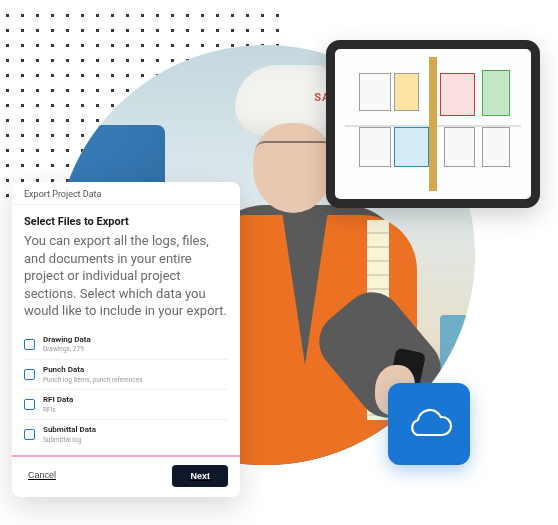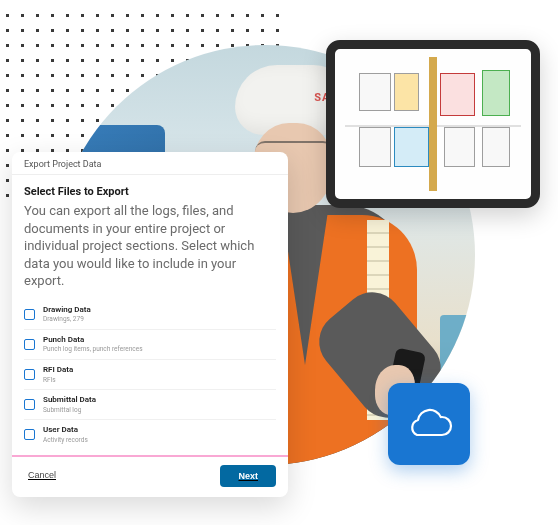--- a/index.html
+++ b/index.html
@@ -220,21 +220,21 @@
     .room.r5 { top: 52%; left: 8%; width: 18%; height: 30%; }
     .room.r6 { top: 52%; left: 28%; width: 20%; height: 30%; border-color: #2c8abf; background: #d4ecf7; }
     .room.r7 { top: 52%; left: 56%; width: 18%; height: 30%; }
     .room.r8 { top: 52%; left: 78%; width: 16%; height: 30%; }
 
     
     .export-dialog {
       position: absolute;
       bottom: 28px;
       left: 12px;
-      width: 276px;
+      width: 228px;
       background: #ffffff;
       border-radius: 8px;
       z-index: 6;
       box-shadow: 0 10px 30px rgba(0,0,0,0.15);
       overflow: hidden;
     }
     .dialog-header {
       padding: 7px 12px 5px;
       font-size: 9px;
       color: #555;
@@ -300,21 +300,21 @@
     }
     .btn-cancel {
       background: none;
       border: none;
       font-size: 9px;
       color: #444;
       cursor: pointer;
       padding: 5px 4px;
     }
     .btn-next {
-      background: #0369a1;
+      background: #0f172a;
       border: none;
       color: #fff;
       font-size: 9px;
       font-weight: 600;
       padding: 6px 18px;
       border-radius: 4px;
       cursor: pointer;
     }
 
     
@@ -404,27 +404,20 @@
     </div>
 
     <div class="export-item">
       <div class="checkbox"></div>
       <div class="export-item-text">
         <div class="export-item-label">Submittal Data</div>
         <div class="export-item-sub">Submittal log</div>
       </div>
     </div>
 
-    <div class="export-item">
-      <div class="checkbox"></div>
-      <div class="export-item-text">
-        <div class="export-item-label">User Data</div>
-        <div class="export-item-sub">Activity records</div>
-      </div>
-    </div>
 
   </div>
   <div class="dialog-footer">
     <button class="btn-cancel">Cancel</button>
     <button class="btn-next">Next</button>
   </div>
 </div>
 
 <div class="cloud-tile">
   <svg class="cloud-svg" viewBox="0 0 48 34" fill="none" stroke="#ffffff" stroke-width="2.2">

